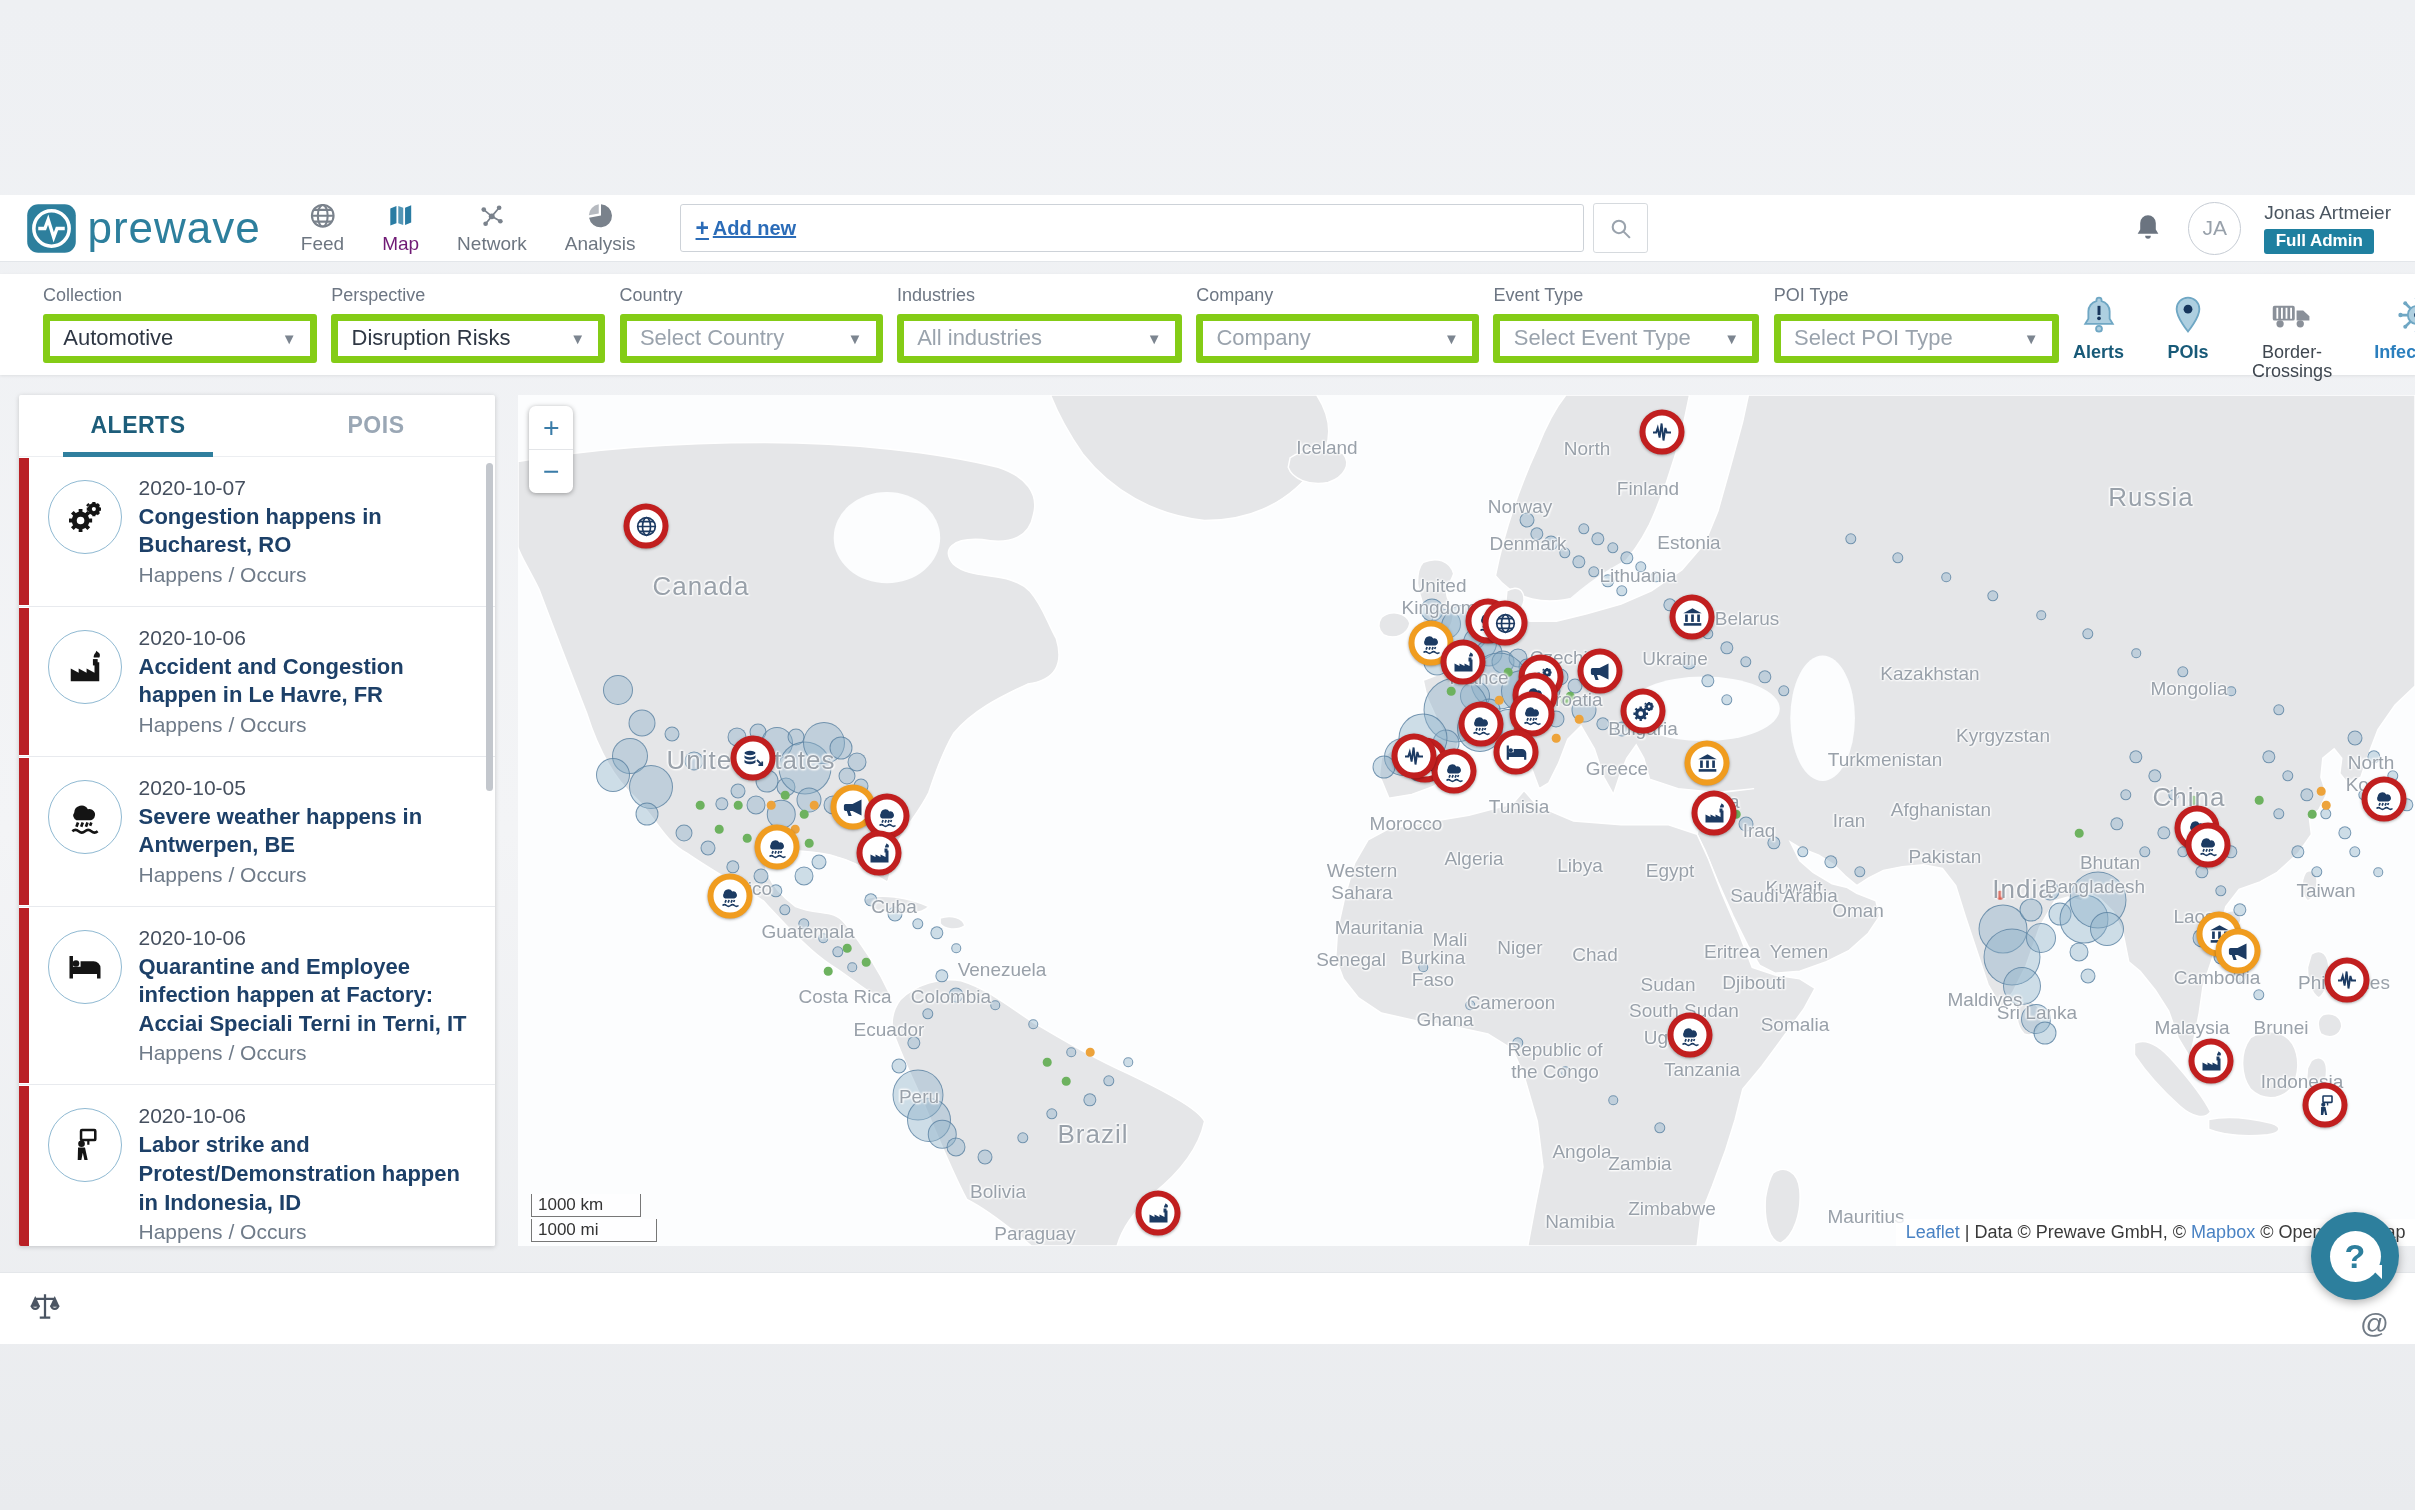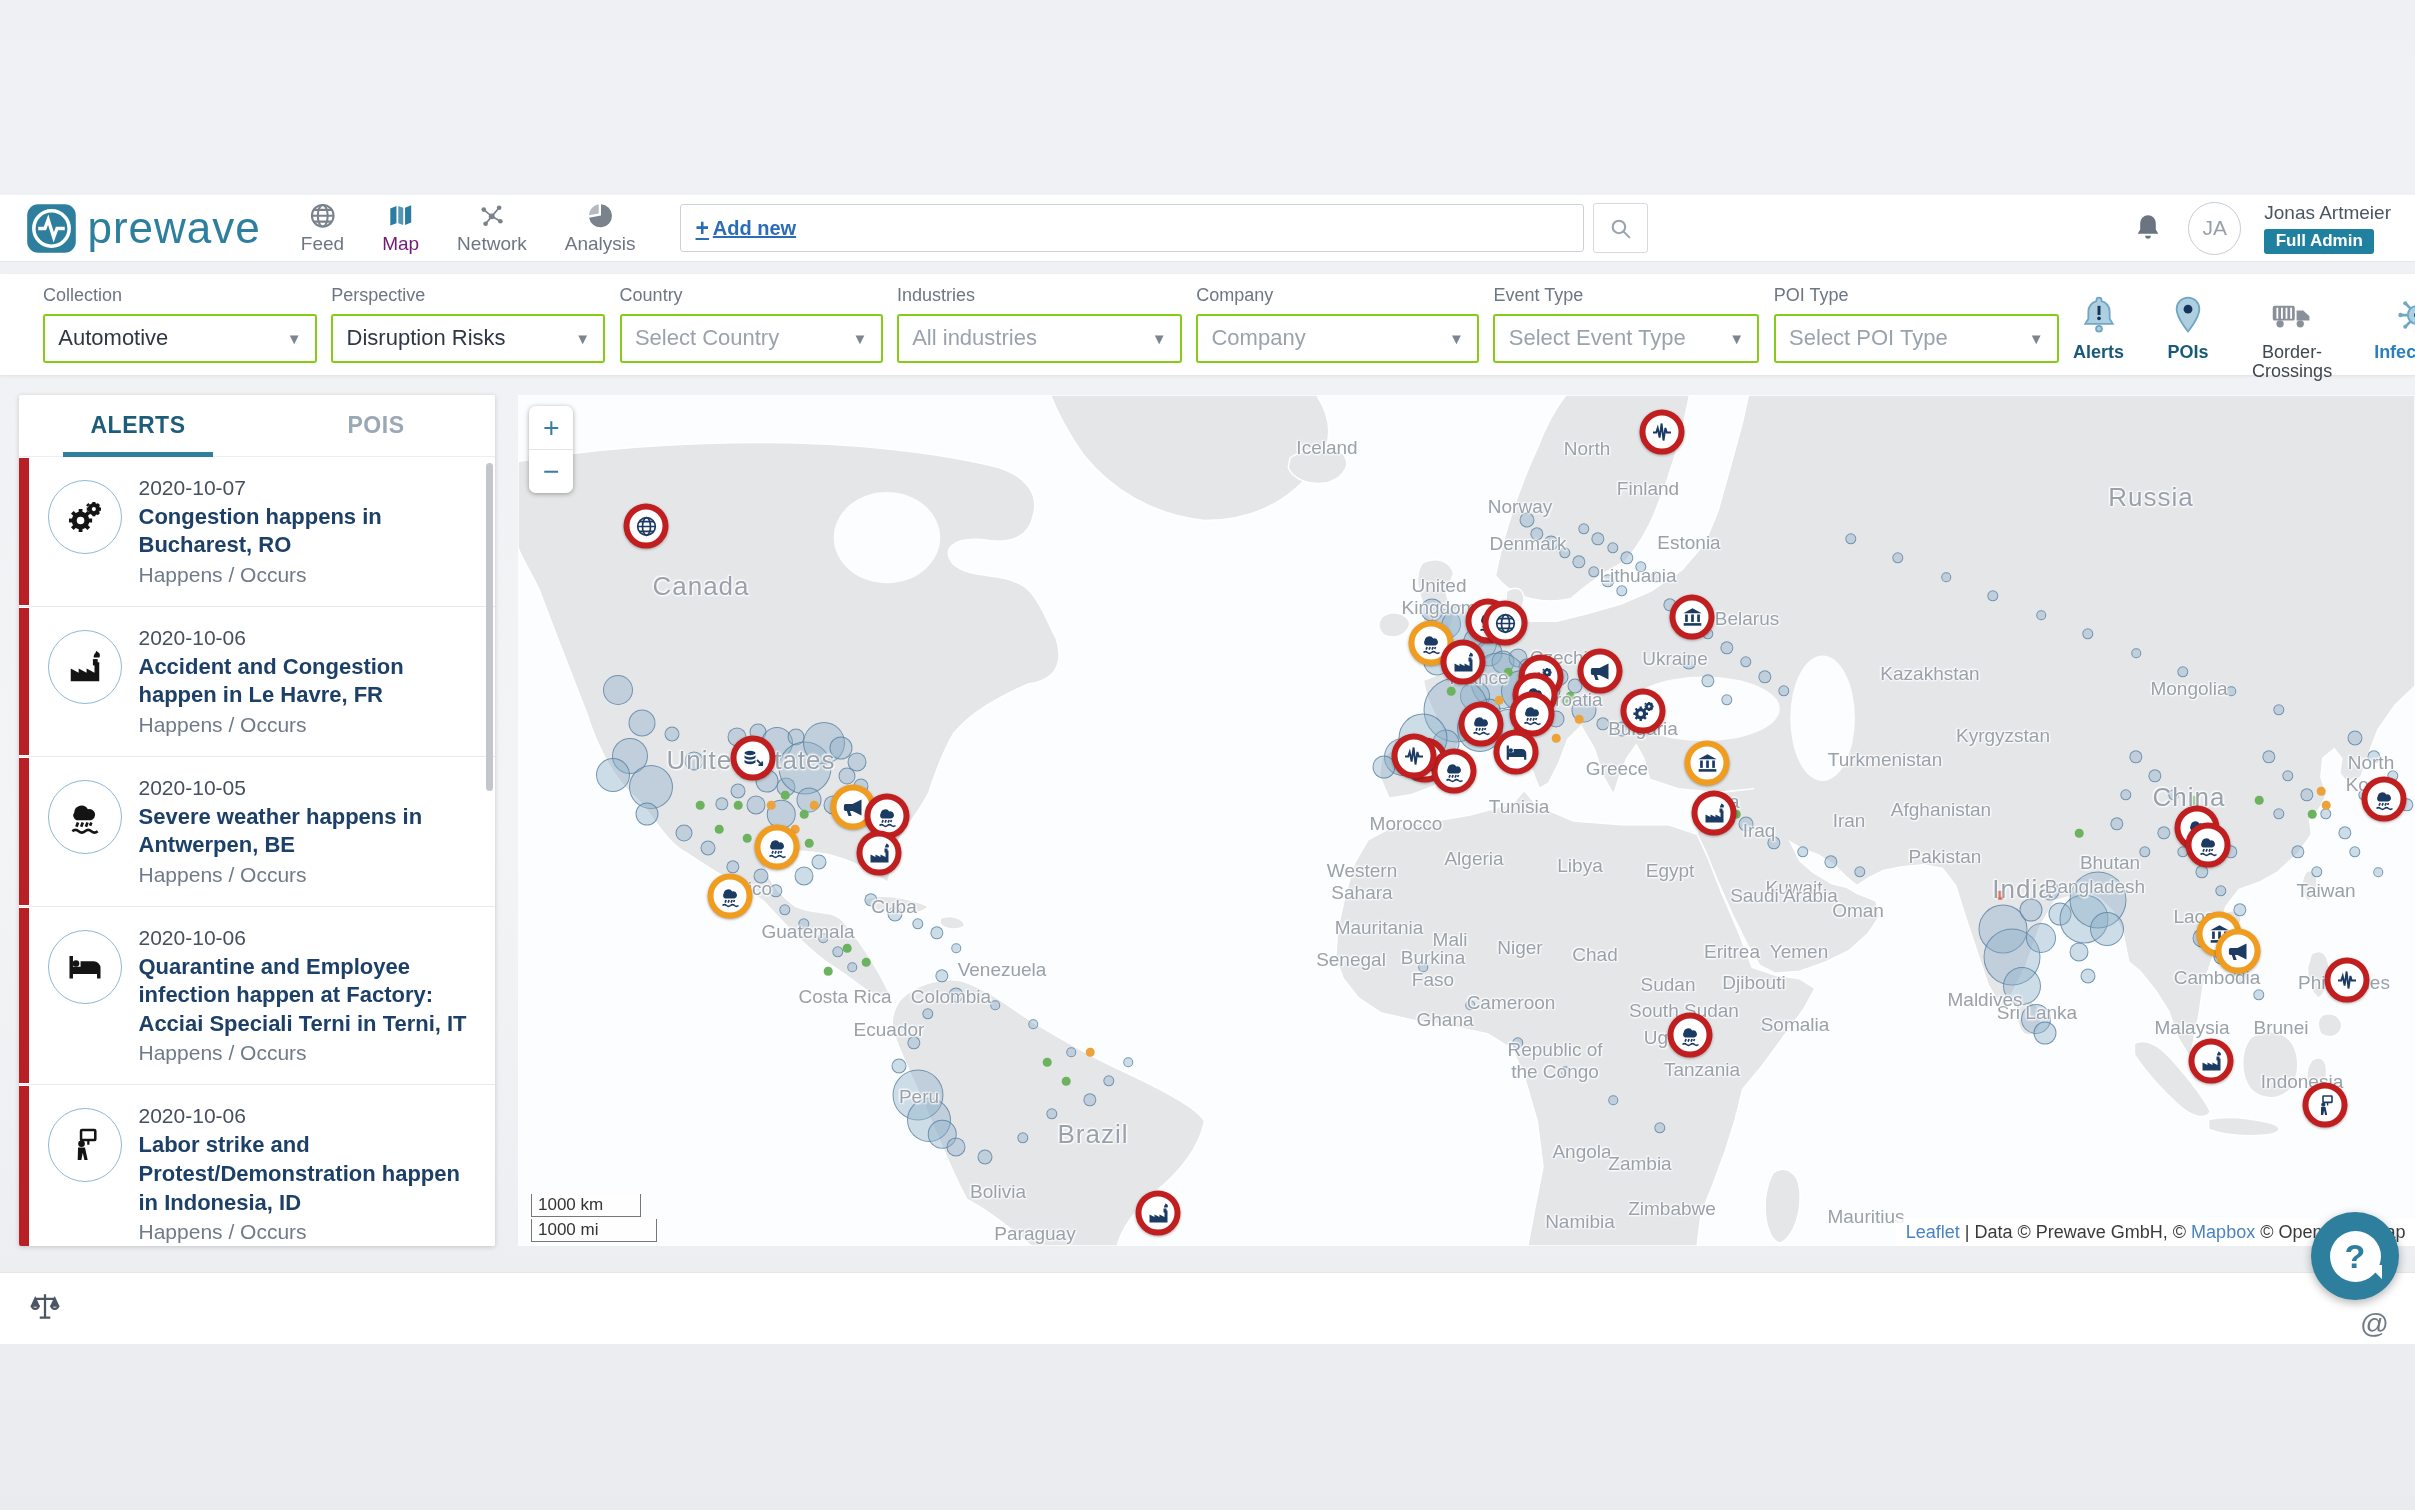--- a/index.html
+++ b/index.html
@@ -35,21 +35,21 @@
   .usercol{display:flex;flex-direction:column;align-items:flex-start;gap:4.8px;}
   .username{font-size:19px;color:#4a5560;}
   .rolebadge{background:#1f80a0;color:#fff;font-size:17px;font-weight:bold;padding:2.9px 11.4px;border-radius:2.9px;}
 
   
   .filterbar{position:absolute;top:274px;left:0;right:0;height:101px;background:#fff;
              box-shadow:0 1px 2.9px rgba(0,0,0,.08);display:flex;align-items:flex-start;
              padding:11.4px 38px 0 43px;box-sizing:border-box;z-index:25;}
   .field{margin-right:14.3px;}
   .flabel{font-size:18px;color:#6d7683;margin-bottom:7.6px;}
-  .dd{height:49px;border:2px solid #84cc16;border-radius:2.9px;background:#fff;display:flex;align-items:center;
+  .dd{height:49px;border:7px solid #84cc16;border-radius:2.9px;background:#fff;display:flex;align-items:center;
       justify-content:space-between;padding:0 13.3px;font-size:22px;color:#2f3744;cursor:pointer;box-sizing:border-box;}
   .dd .caret{color:#7c8590;font-size:15px;margin-left:11.4px;}
   .dd.muted{color:#9aa3ad;}
   .field:nth-child(1) .dd{width:274px;}
   .field:nth-child(2) .dd{width:274px;}
   .field:nth-child(3) .dd{width:263px;}
   .field:nth-child(4) .dd{width:285px;}
   .field:nth-child(5) .dd{width:283px;}
   .field:nth-child(6) .dd{width:266px;}
   .field:nth-child(7) .dd{width:285px;}

